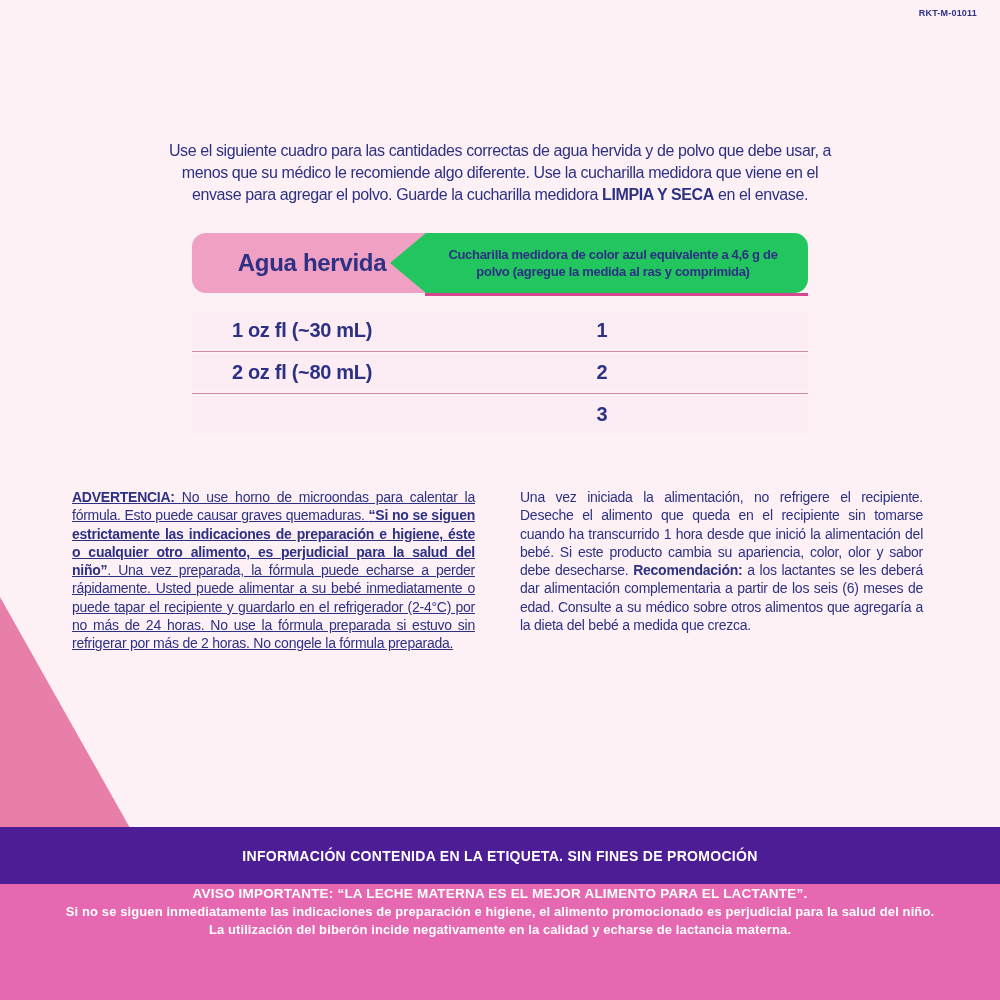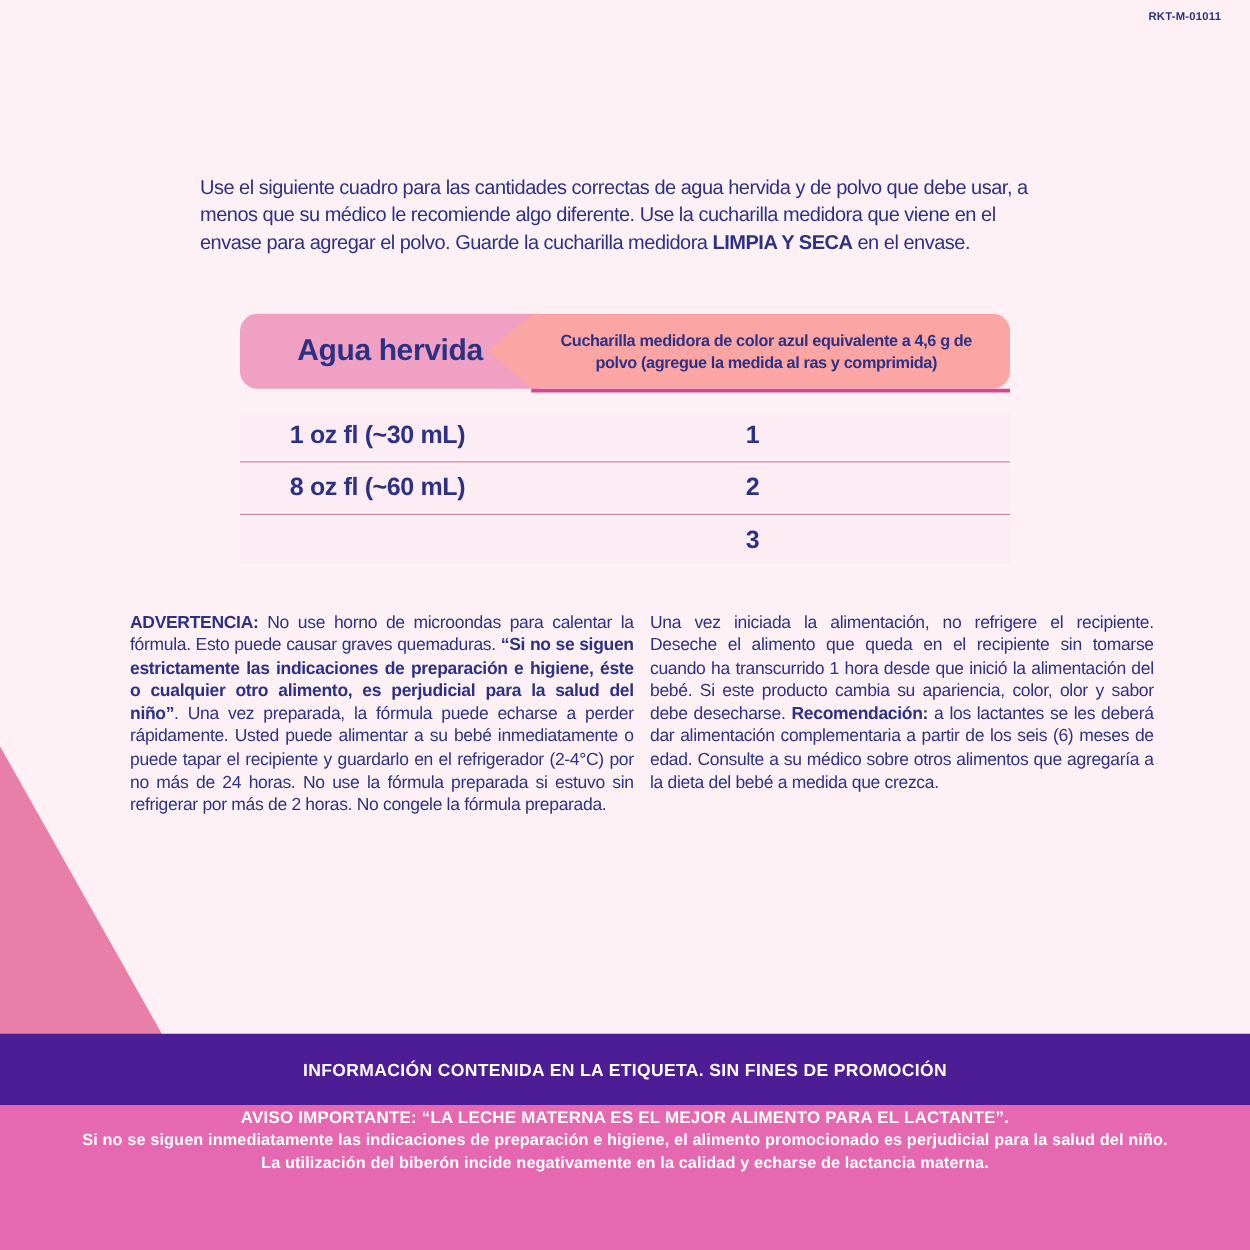--- a/index.html
+++ b/index.html
@@ -8,37 +8,37 @@
     background:#fdf1f6; overflow:hidden;
     font-family:"Liberation Sans", sans-serif;
     color:#2d3184;
   }
   .label-code {
     position:absolute; top:8px; right:23px;
     font-size:9px; font-weight:bold; letter-spacing:0.2px;padding-left:36px;
   }
   .intro {
     position:absolute; top:140px; left:160px; width:680px;
-    text-align:left; font-size:16px; line-height:22px;
+    text-align:center; font-size:16px; line-height:22px;
     letter-spacing:-0.4px;
   }
   .intro b { font-weight:bold; }
 
   
   .prep-table { position:absolute; left:192px; top:233px; width:616px; }
-  .thead { position:relative; height:76px;margin-top:18px; }
+  .thead { position:relative; height:76px; }
   .th-left {
     position:absolute; left:0; top:0; width:240px; height:60px;
     background:#f0a0c2; border-radius:14px 0 0 14px;
     display:flex; align-items:center; justify-content:center;
     font-size:24px; font-weight:bold; letter-spacing:-0.3px;
   }
   .th-right {
     position:absolute; left:198px; top:0; width:418px; height:60px;
-    background:#fca5a5; border-radius:0 14px 14px 0;
+    background:#22c55e; border-radius:0 14px 14px 0;
     clip-path: polygon(36px 0, 100% 0, 100% 100%, 36px 100%, 0 50%);
     display:flex; flex-direction:column; align-items:center; justify-content:center;
     font-size:13px; font-weight:bold; line-height:17px; text-align:center;
     box-sizing:border-box; padding:0 14px 0 42px; letter-spacing:-0.3px;
   }
   .th-underline {
     position:absolute; left:233px; top:60px; width:383px; height:2.5px;
     background:#d6478f;
   }
   .rows { margin-top:3px; }
@@ -58,21 +58,21 @@
   .cell-scoop {
     position:absolute; left:220px; top:0; width:380px; text-align:center;
   }
 
   
   .warn {
     position:absolute; top:488px; width:403px;
     font-size:14px; line-height:18.3px; text-align:justify;
     letter-spacing:-0.25px;
   }
-  .warn-left  { left:104px; }
+  .warn-left  { left:72px;text-decoration:underline; }
   .warn-right { left:520px; }
   .warn b { font-weight:bold; }
 
   
   .wedge {
     position:absolute; left:0; top:597px; width:130px; height:231px;
     background:#e77fa8;
     clip-path:polygon(0 0, 100% 100%, 0 100%);
   }
   .banner-info {
@@ -102,21 +102,21 @@
       <div class="th-left">Agua hervida</div>
       <div class="th-right">Cucharilla medidora de color azul equivalente a 4,6 g de polvo (agregue la medida al ras y comprimida)</div>
       <div class="th-underline"></div>
     </div>
     <div class="rows">
       <div class="row">
         <span class="cell-water">1 oz fl (~30 mL)</span>
         <span class="cell-scoop">1</span>
       </div>
       <div class="row">
-        <span class="cell-water">8 oz fl (~60 mL)</span>
+        <span class="cell-water">2 oz fl (~80 mL)</span>
         <span class="cell-scoop">2</span>
       </div>
       <div class="row">
         <span class="cell-scoop">3</span>
       </div>
     </div>
   </div>
 
   <p class="warn warn-left" style="margin:0;"><b>ADVERTENCIA: </b><span>No use horno de microondas para calentar la fórmula. Esto puede causar graves quemaduras. </span><b>“Si no se siguen estrictamente las indicaciones de preparación e higiene, éste o cualquier otro alimento, es perjudicial para la salud del niño”</b><span>. Una vez preparada, la fórmula puede echarse a perder rápidamente. Usted puede alimentar a su bebé inmediatamente o puede tapar el recipiente y guardarlo en el refrigerador (2-4°C) por no más de 24 horas. No use la fórmula preparada si estuvo sin refrigerar por más de 2 horas. No congele la fórmula preparada.</span></p>
 

